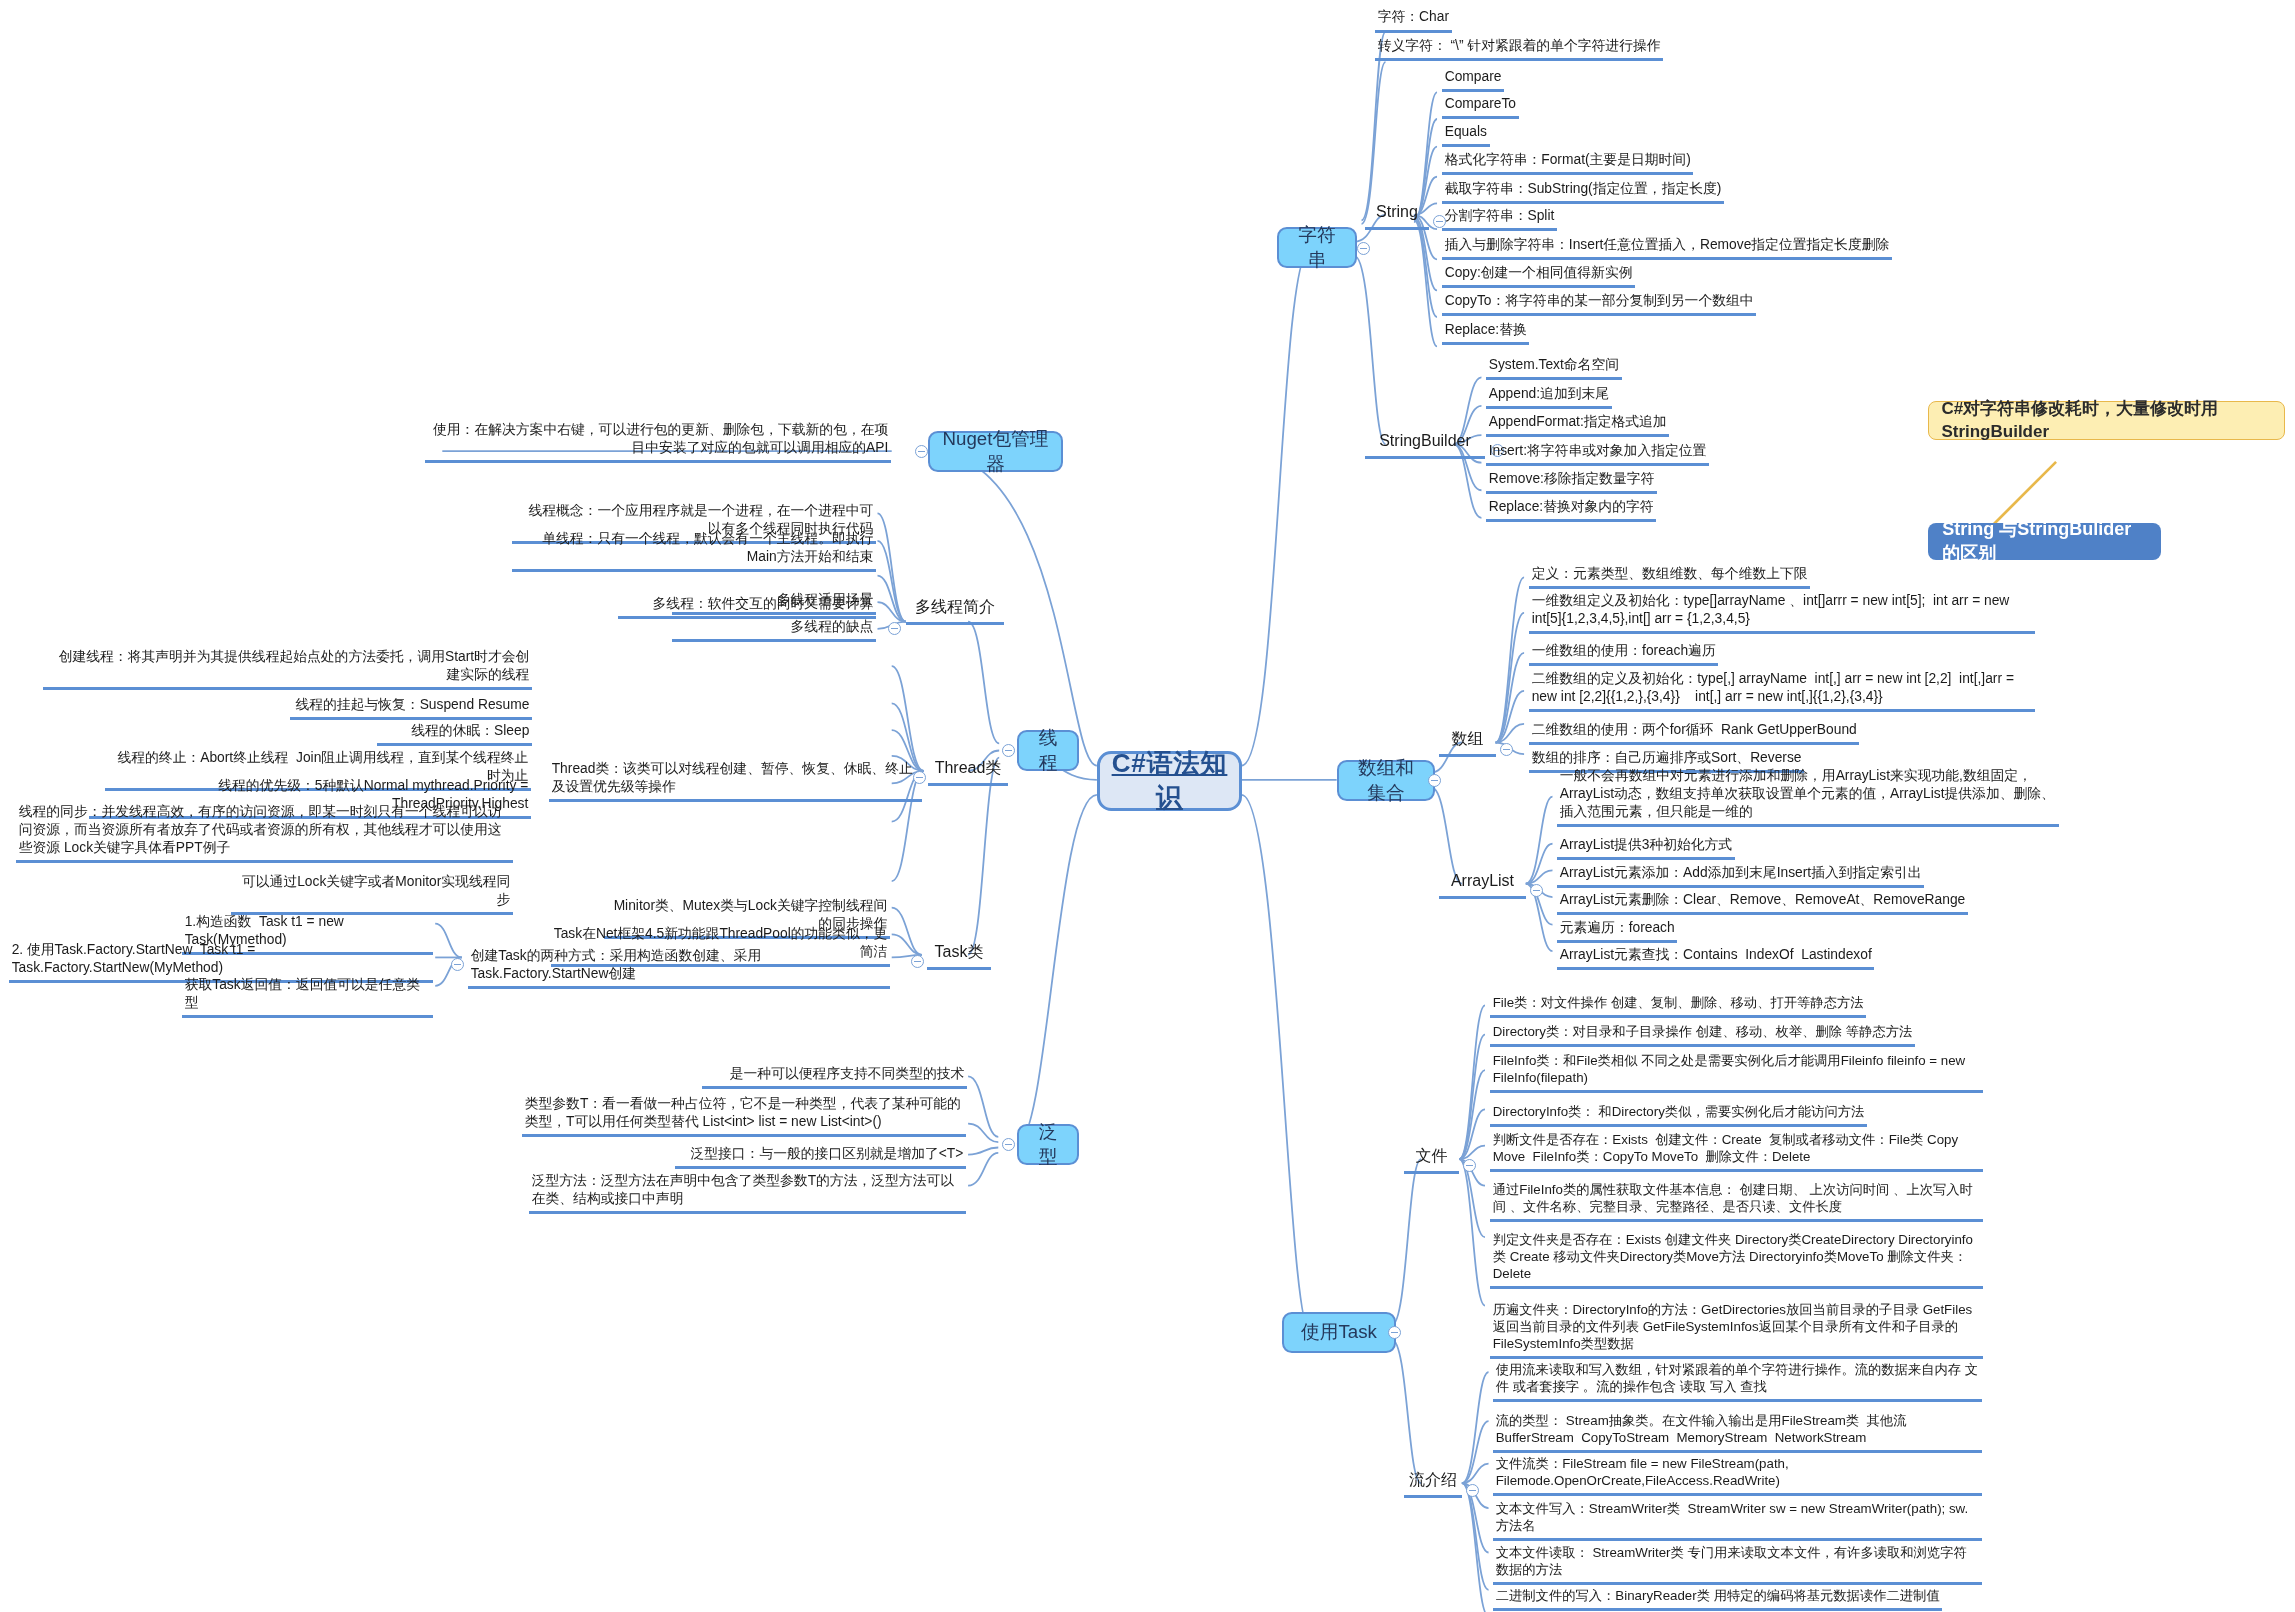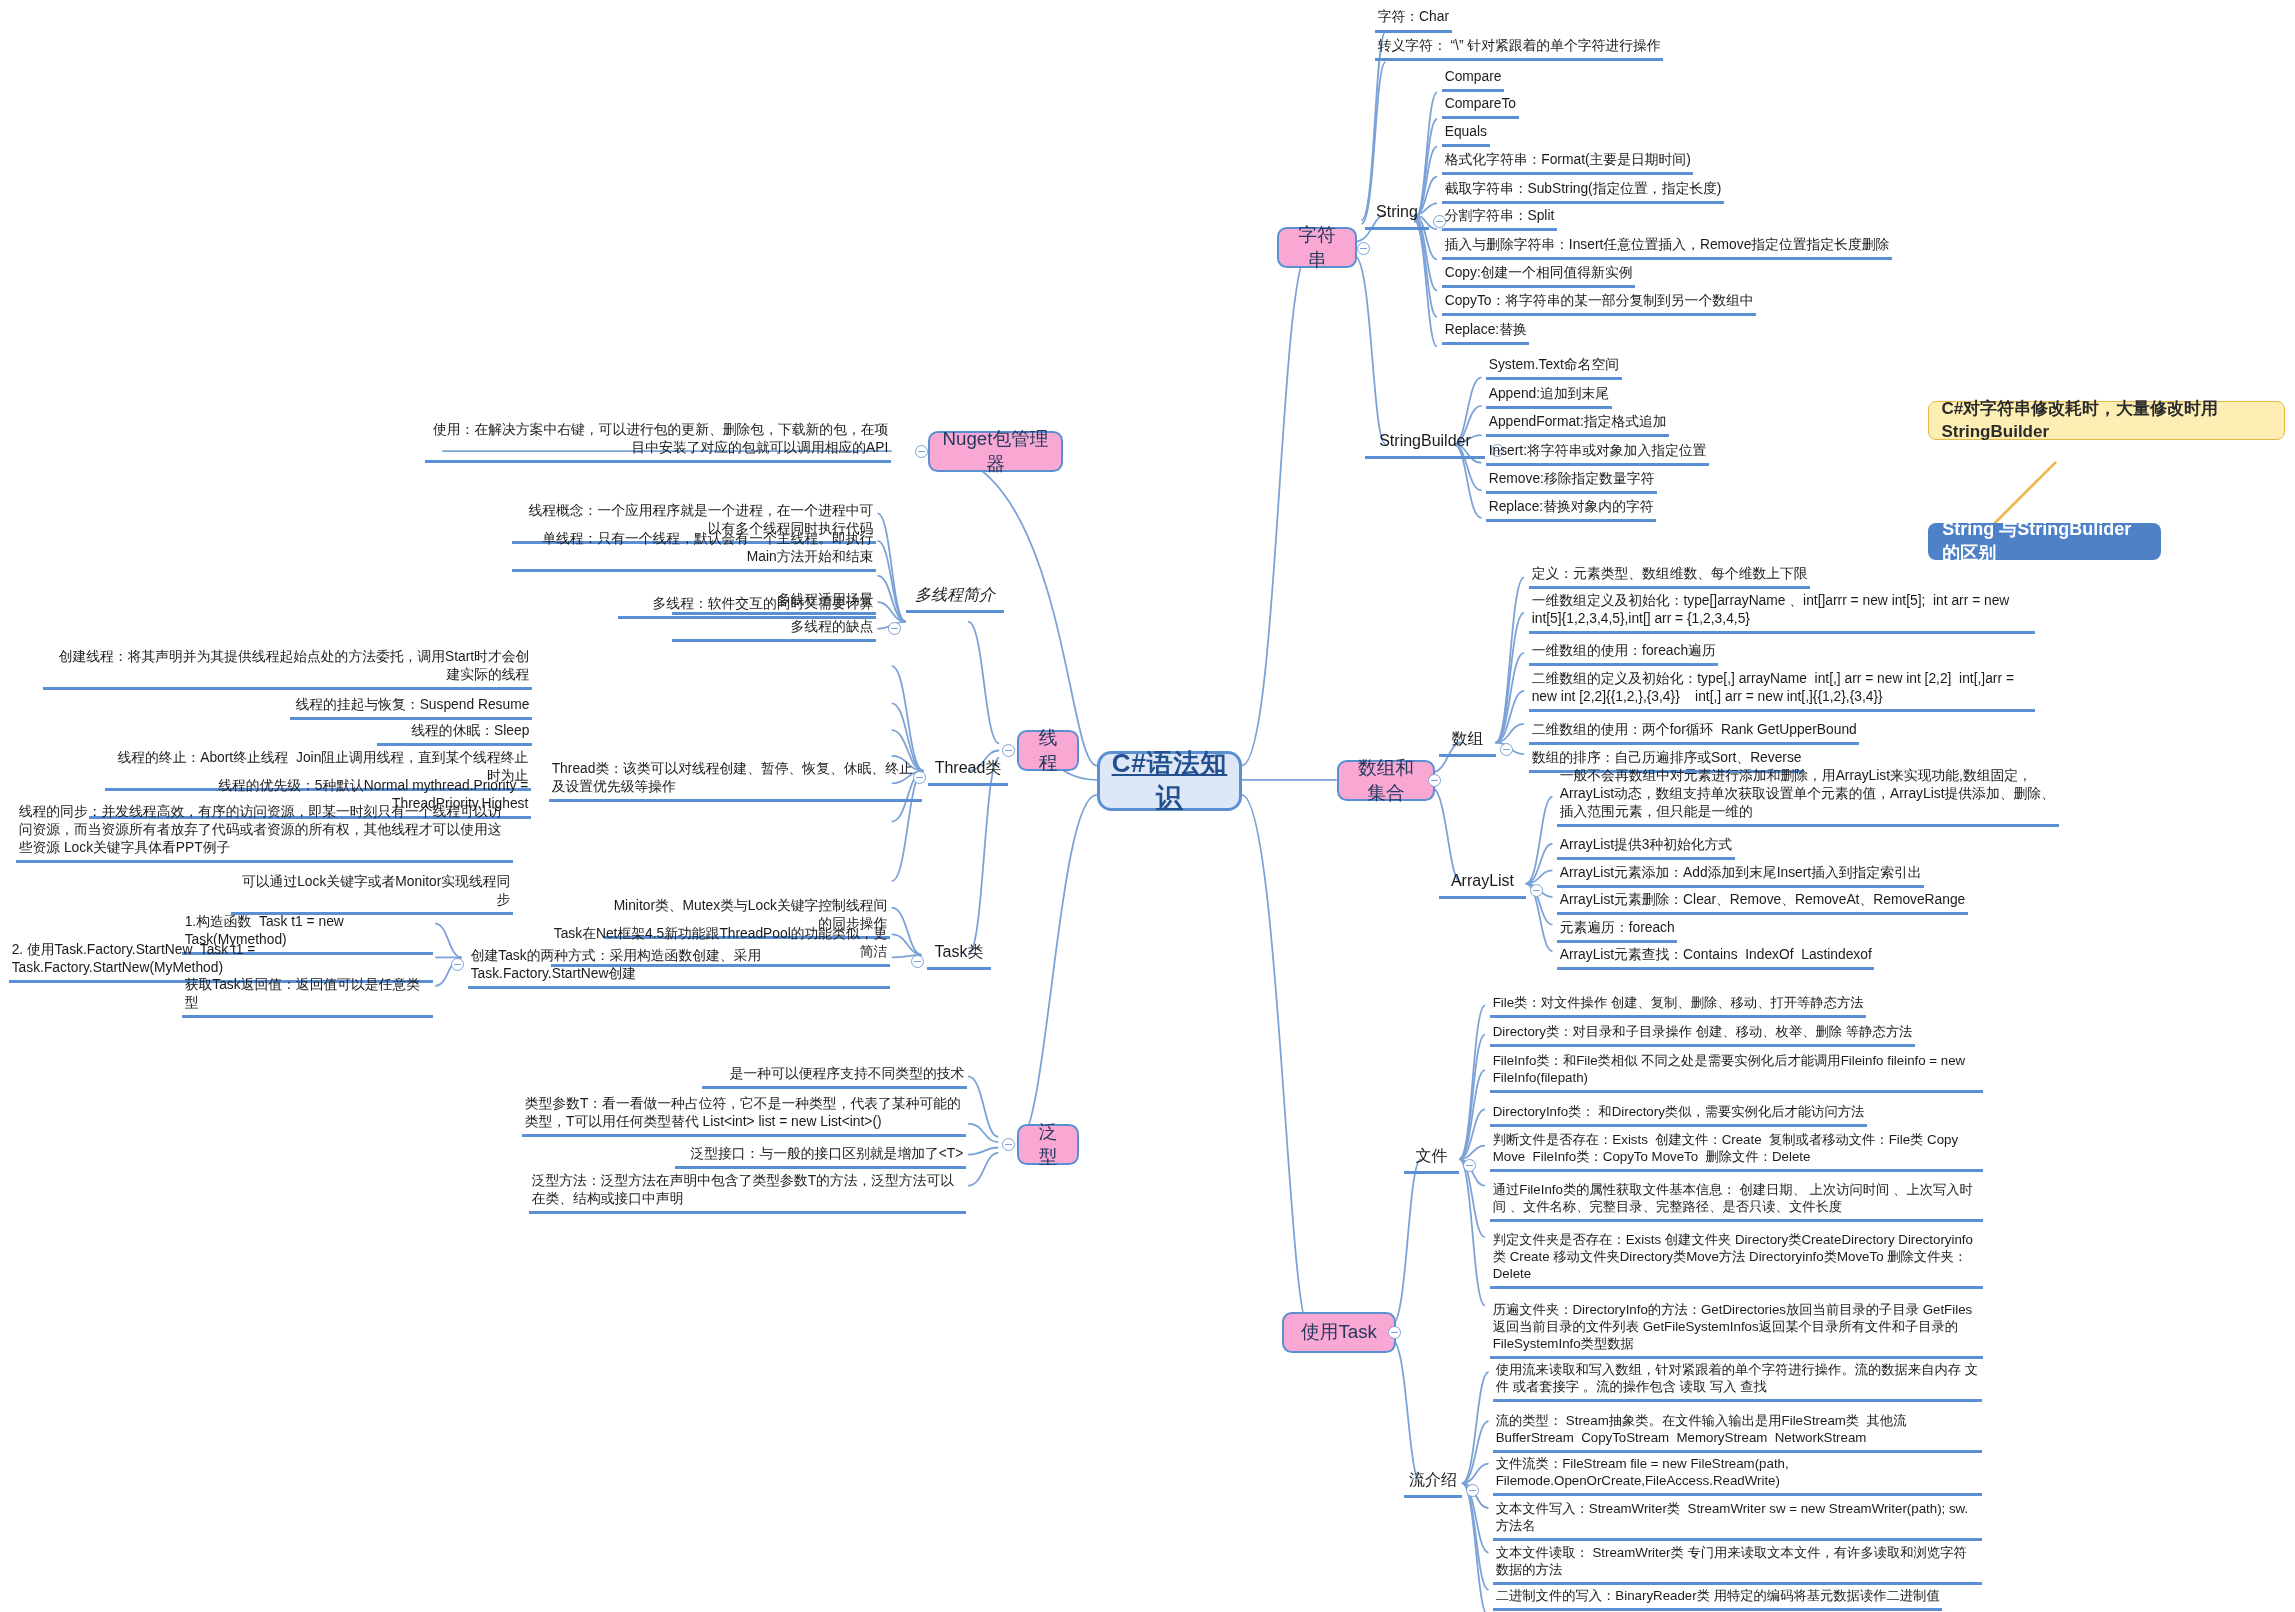--- a/index.html
+++ b/index.html
@@ -37,21 +37,21 @@
   
   .branch{
     font-size:16px;
     color:#1b1b1b;
     padding:0.9px 3.6px 4.4px 3.6px;
     border-bottom:3.6px solid #5b8fd4;
     text-align:center;
   }
   
   .boxnode{
-    background:#f9a8d4;
+    background:#7dd3fc;
     border:2.2px solid #5b8fd4;
     border-radius:9.8px;
     font-size:18.7px;
     color:#24395c;
     text-align:center;
     padding:8px 12.4px;
     display:flex;
     align-items:center;
     justify-content:center;
   }
@@ -314,21 +314,21 @@
 
   <div class="node leaf sm" style="left:1493px;top:1360px;width:489px;">使用流来读取和写入数组，针对紧跟着的单个字符进行操作。流的数据来自内存 文件 或者套接字 。流的操作包含 读取 写入 查找</div>
   <div class="node leaf sm" style="left:1493px;top:1411px;width:489px;">流的类型： Stream抽象类。在文件输入输出是用FileStream类  其他流 BufferStream  CopyToStream  MemoryStream  NetworkStream</div>
   <div class="node leaf sm" style="left:1493px;top:1454px;width:489px;">文件流类：FileStream file = new FileStream(path, Filemode.OpenOrCreate,FileAccess.ReadWrite)</div>
   <div class="node leaf sm" style="left:1493px;top:1499px;width:489px;">文本文件写入：StreamWriter类  StreamWriter sw = new StreamWriter(path); sw.方法名</div>
   <div class="node leaf sm" style="left:1493px;top:1543px;width:489px;">文本文件读取： StreamWriter类 专门用来读取文本文件，有许多读取和浏览字符数据的方法</div>
   <div class="node leaf sm" style="left:1493px;top:1586px;">二进制文件的写入：BinaryReader类 用特定的编码将基元数据读作二进制值</div>
 
   <div class="node leaf ta" style="left:425px;top:420px;width:466px;">使用：在解决方案中右键，可以进行包的更新、删除包，下载新的包，在项目中安装了对应的包就可以调用相应的API</div>
 
-  <div class="node branch" style="left:906px;top:584px;width:98px;font-style:italic;">多线程简介</div>
+  <div class="node branch" style="left:906px;top:596px;width:98px;">多线程简介</div>
   <span class="toggle" style="left:888px;top:622px;"></span>
 
   <div class="node leaf ta" style="left:512px;top:501px;width:364px;">线程概念：一个应用程序就是一个进程，在一个进程中可以有多个线程同时执行代码</div>
   <div class="node leaf ta" style="left:512px;top:529px;width:364px;">单线程：只有一个线程，默认会有一个主线程。即执行Main方法开始和结束</div>
   <div class="node leaf ta" style="left:618px;top:578px;width:258px;margin-top:16px;">多线程：软件交互的同时又需要计算</div>
   <div class="node leaf ta" style="left:672px;top:590px;width:204px;">多线程适用场景</div>
   <div class="node leaf ta" style="left:672px;top:617px;width:204px;">多线程的缺点</div>
 
   <div class="node leaf tl" style="left:549px;top:759px;width:373px;">Thread类：该类可以对线程创建、暂停、恢复、休眠、终止及设置优先级等操作</div>
   <div class="node branch" style="left:928px;top:757px;width:80px;">Thread类</div>

